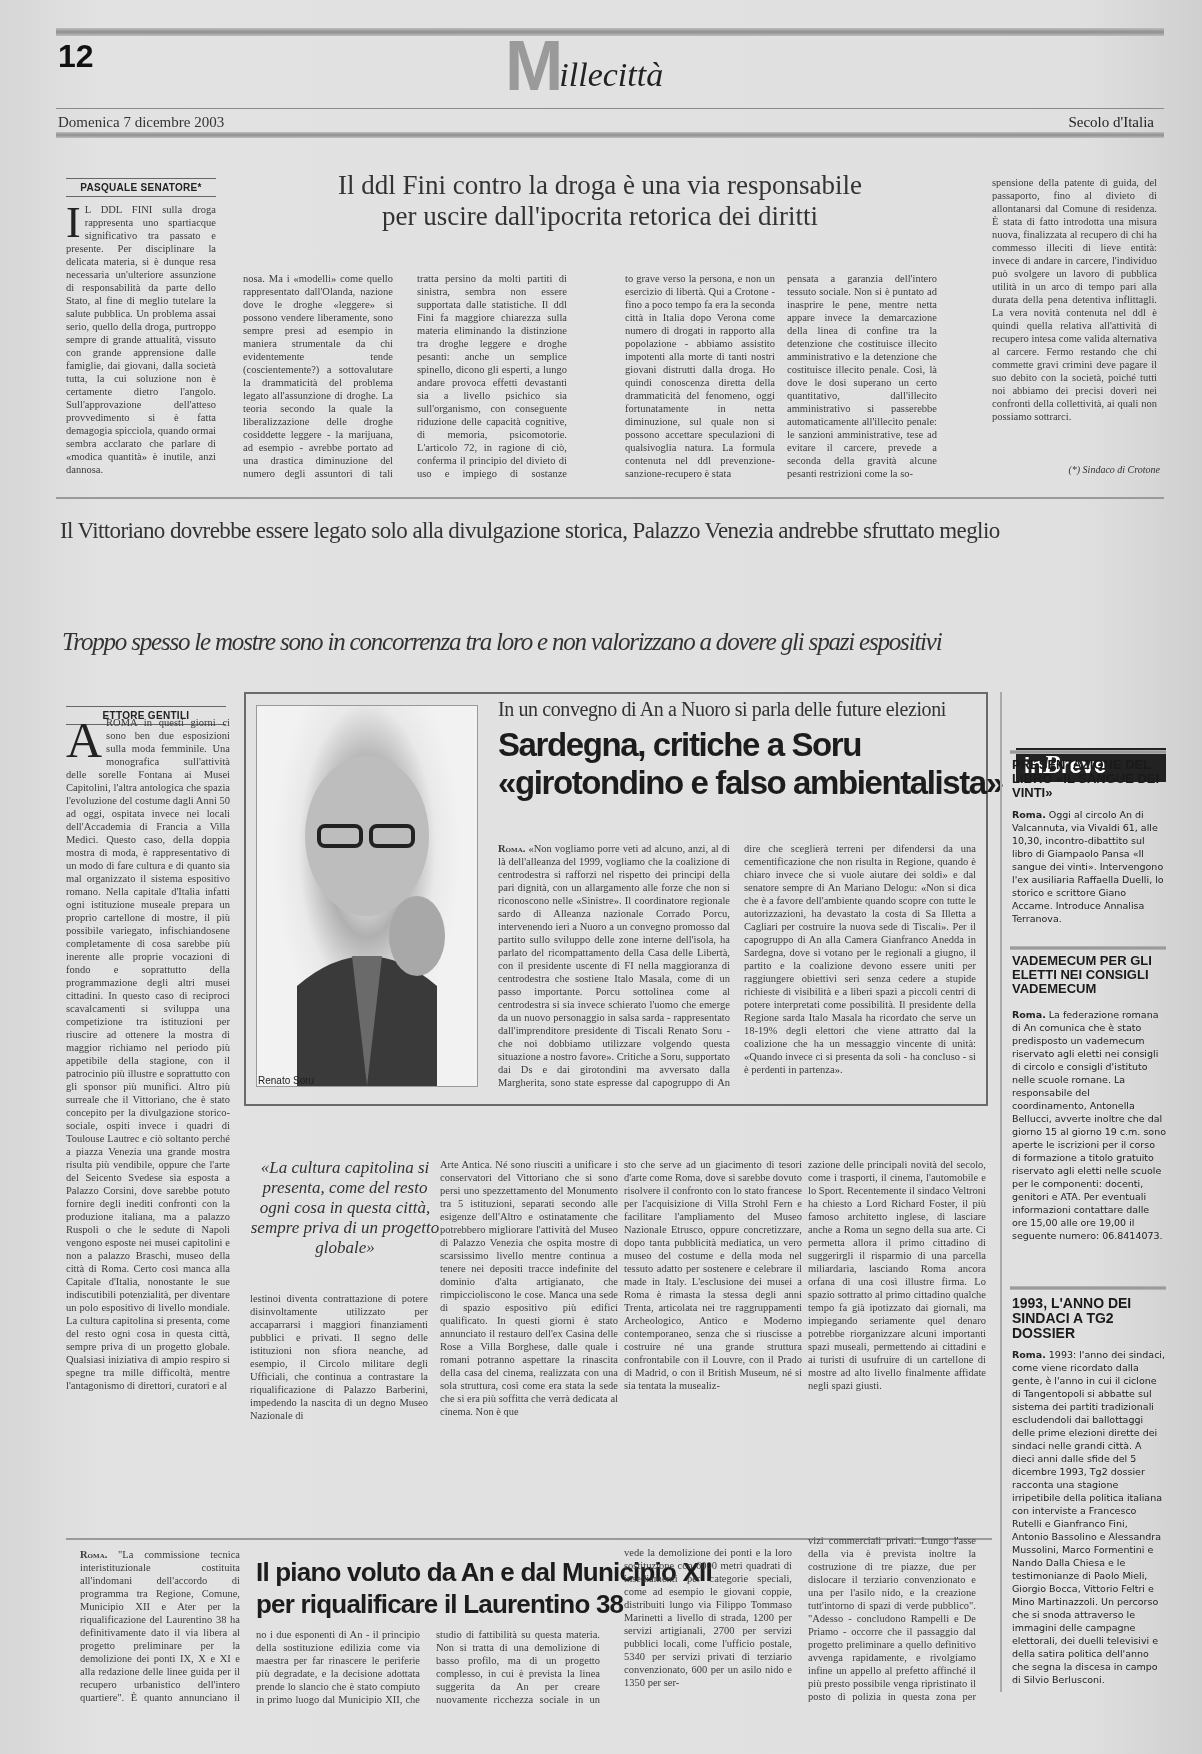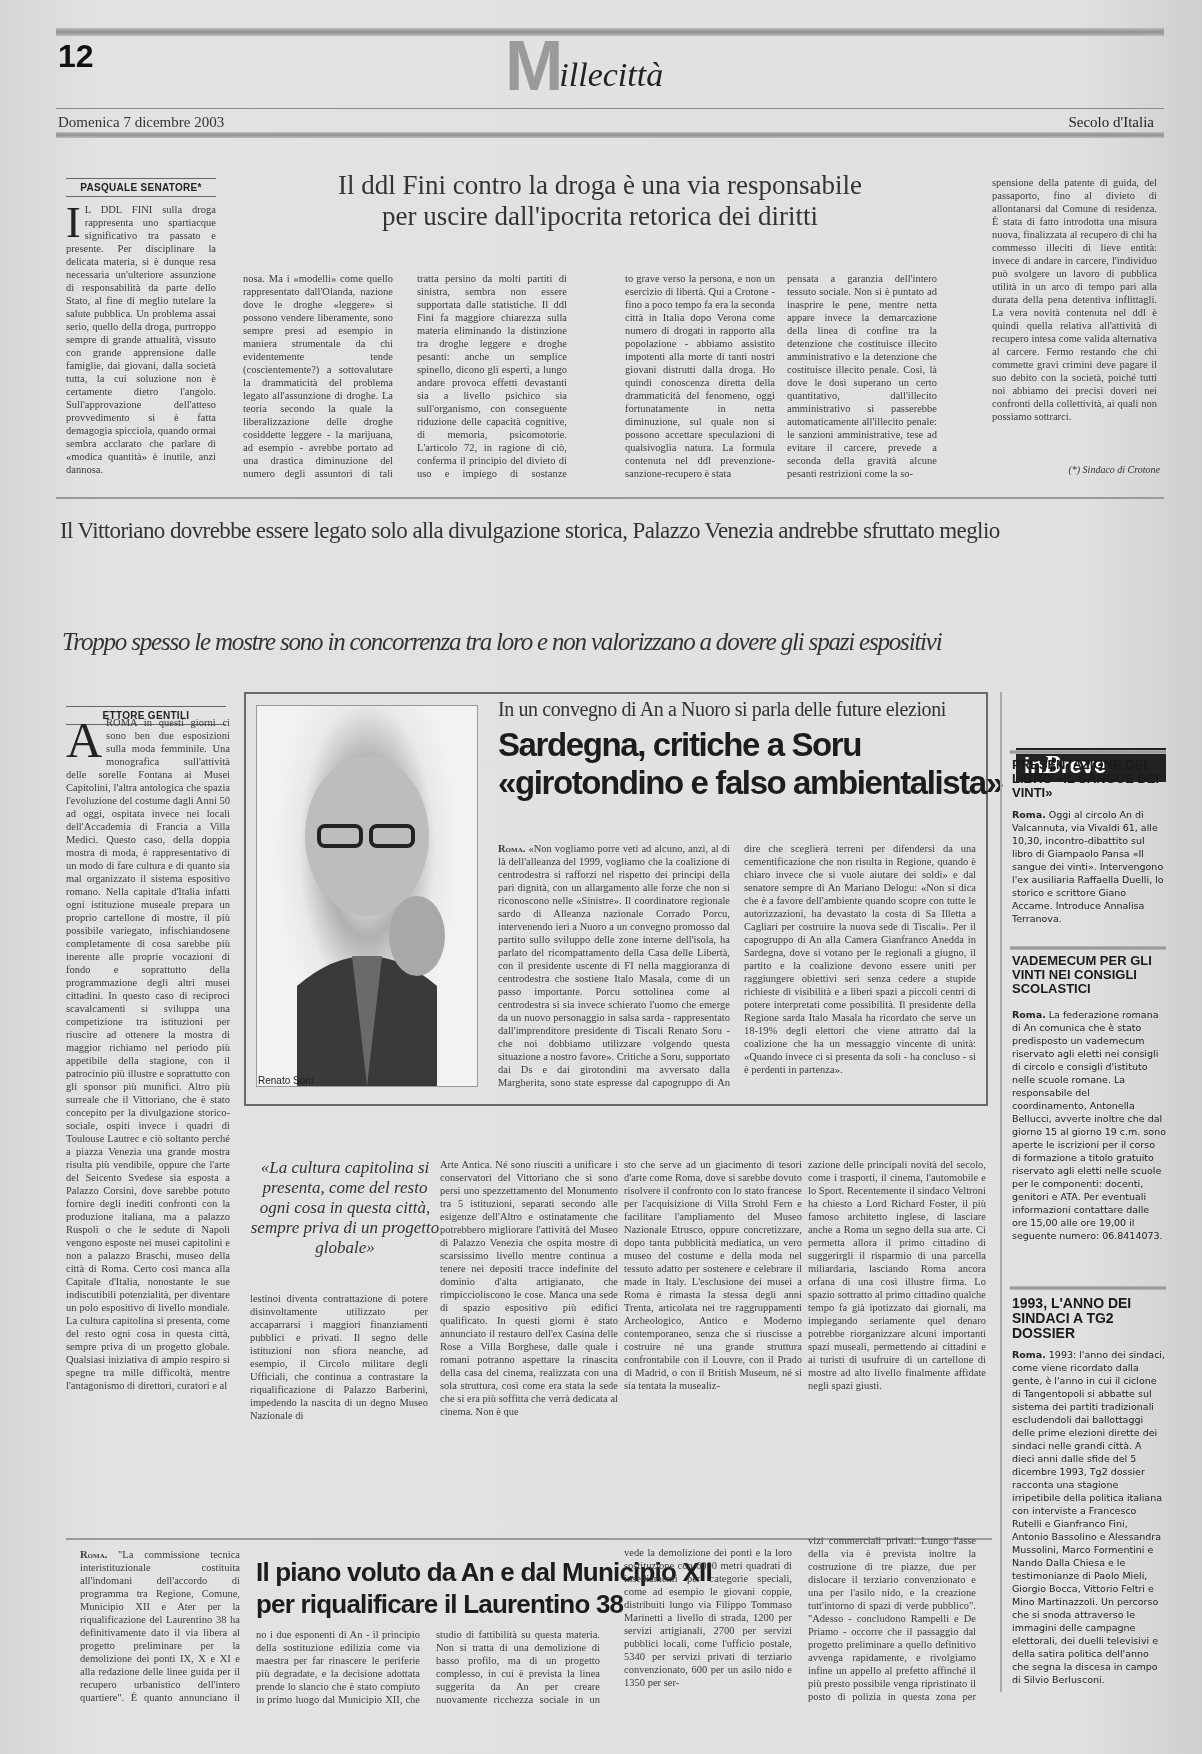--- a/index.html
+++ b/index.html
@@ -117,20 +117,20 @@
   <div class="rule" style="left:1000px;top:692px;width:2px;height:1000px;background:#aaa;"></div>
   <div class="abs" style="left:1016px;top:708px;width:150px;">
     <div class="inbreve"><span>in</span><span style="font-family:'Liberation Serif',serif;font-style:italic;font-size:26px;">B</span><span>reve</span></div>
   </div>
 
   <div class="rule-thick" style="left:1010px;top:750px;width:156px;height:4px;"></div>
   <div class="abs brief-h" style="left:1012px;top:758px;width:158px;">PRESENTAZIONE DEL LIBRO «IL SANGUE DEI VINTI»</div>
   <div class="abs brief-t" style="left:1012px;top:808px;width:154px;height:140px;overflow:hidden;"><b>Roma.</b> <span>Oggi al circolo An di Valcannuta, via Vivaldi 61, alle 10,30, incontro-dibattito sul libro di Giampaolo Pansa «Il sangue dei vinti». Intervengono l'ex ausiliaria Raffaella Duelli, lo storico e scrittore Giano Accame. Introduce Annalisa Terranova.</span></div>
 
   <div class="rule-thick" style="left:1010px;top:946px;width:156px;height:4px;"></div>
-  <div class="abs brief-h" style="left:1012px;top:954px;width:158px;">VADEMECUM PER GLI VINTI NEI CONSIGLI SCOLASTICI</div>
+  <div class="abs brief-h" style="left:1012px;top:954px;width:158px;">VADEMECUM PER GLI ELETTI NEI CONSIGLI VADEMECUM</div>
   <div class="abs brief-t" style="left:1012px;top:1008px;width:154px;height:262px;overflow:hidden;"><b>Roma.</b> <span>La federazione romana di An comunica che è stato predisposto un vademecum riservato agli eletti nei consigli di circolo e consigli d'istituto nelle scuole romane. La responsabile del coordinamento, Antonella Bellucci, avverte inoltre che dal giorno 15 al giorno 19 c.m. sono aperte le iscrizioni per il corso di formazione a titolo gratuito riservato agli eletti nelle scuole per le componenti: docenti, genitori e ATA. Per eventuali informazioni contattare dalle ore 15,00 alle ore 19,00 il seguente numero: 06.8414073.</span></div>
 
   <div class="rule-thick" style="left:1010px;top:1286px;width:156px;height:4px;"></div>
   <div class="abs brief-h" style="left:1012px;top:1296px;width:158px;font-size:14px;line-height:15px;">1993, L'ANNO DEI SINDACI A TG2 DOSSIER</div>
   <div class="abs brief-t" style="left:1012px;top:1348px;width:154px;height:370px;overflow:hidden;"><b>Roma.</b> <span>1993: l'anno dei sindaci, come viene ricordato dalla gente, è l'anno in cui il ciclone di Tangentopoli si abbatte sul sistema dei partiti tradizionali escludendoli dai ballottaggi delle prime elezioni dirette dei sindaci nelle grandi città. A dieci anni dalle sfide del 5 dicembre 1993, Tg2 dossier racconta una stagione irripetibile della politica italiana con interviste a Francesco Rutelli e Gianfranco Fini, Antonio Bassolino e Alessandra Mussolini, Marco Formentini e Nando Dalla Chiesa e le testimonianze di Paolo Mieli, Giorgio Bocca, Vittorio Feltri e Mino Martinazzoli. Un percorso che si snoda attraverso le immagini delle campagne elettorali, dei duelli televisivi e della satira politica dell'anno che segna la discesa in campo di Silvio Berlusconi.</span></div>
 
 </div>
 
 </body></html>

